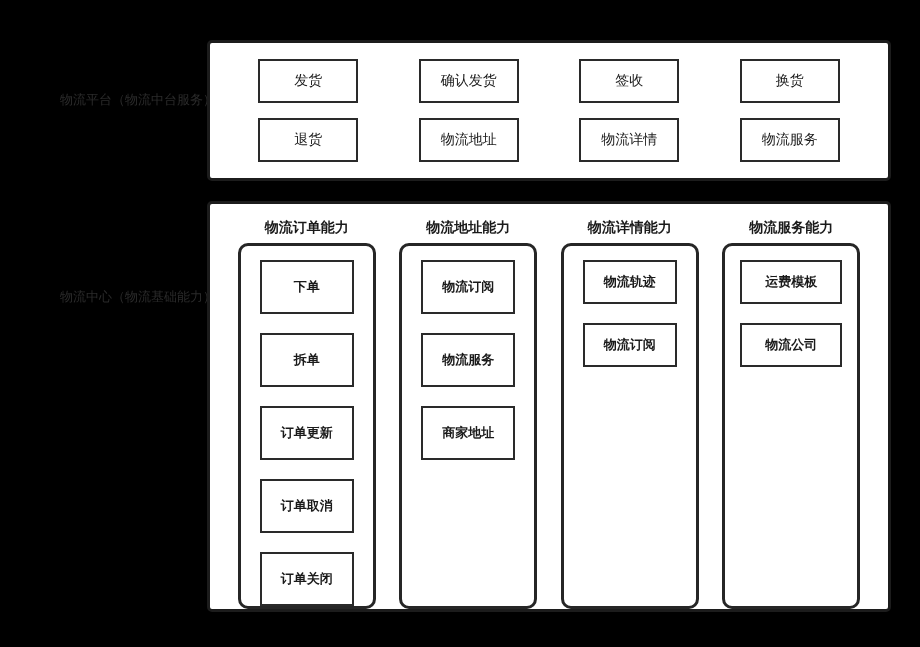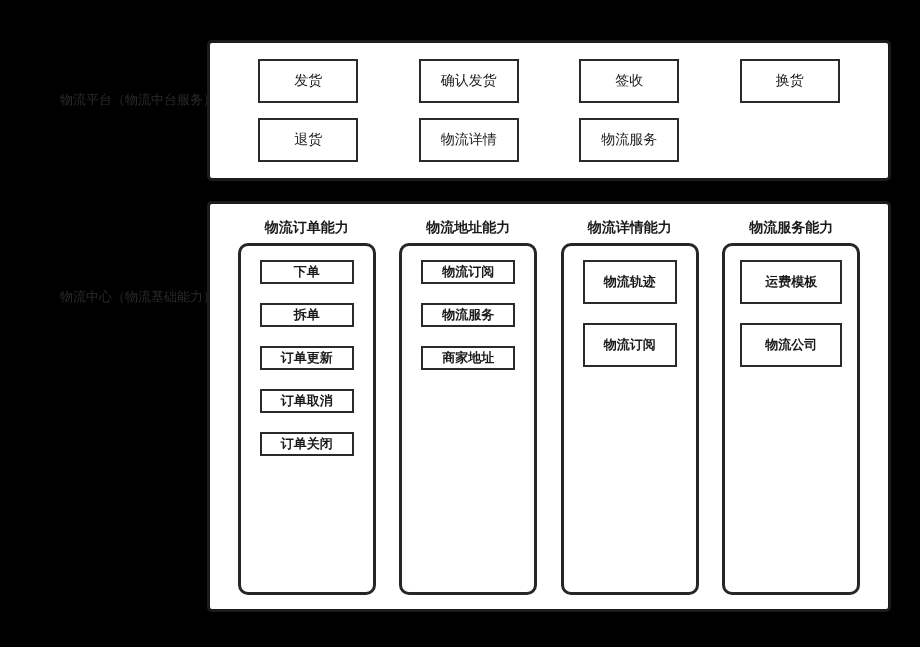--- a/index.html
+++ b/index.html
@@ -119,21 +119,21 @@
     background: #ffffff;
     box-sizing: border-box;
     display: flex;
     flex-direction: column;
     align-items: center;
     padding-top: 14px;
     gap: 19px;
   }
   .cap-item {
     width: 94px;
-    height: 24px;
+    height: 54px;
     border: 2px solid #2a2a2a;
     background: #ffffff;
     display: flex;
     align-items: center;
     justify-content: center;
     font-size: 13px;
     color: #1a1a1a;
     box-sizing: border-box;
   }
   
@@ -147,20 +147,21 @@
 
 <div class="side-label" id="side-label-center">物流中心（物流基础能力）</div>
 
 <div class="panel" id="panel-platform">
   <div class="btn-grid" id="platform-ops">
       <div class="op-box">发货</div>
       <div class="op-box">确认发货</div>
       <div class="op-box">签收</div>
       <div class="op-box">换货</div>
       <div class="op-box">退货</div>
+      <div class="op-box">物流地址</div>
       <div class="op-box">物流详情</div>
       <div class="op-box">物流服务</div>
     </div>
 </div>
 
 <div class="panel" id="panel-center">
   <div class="col-wrap" id="center-columns">
       <div class="cap-col" data-col="0">
         <div class="cap-title">物流订单能力</div>
         <div class="cap-body">

